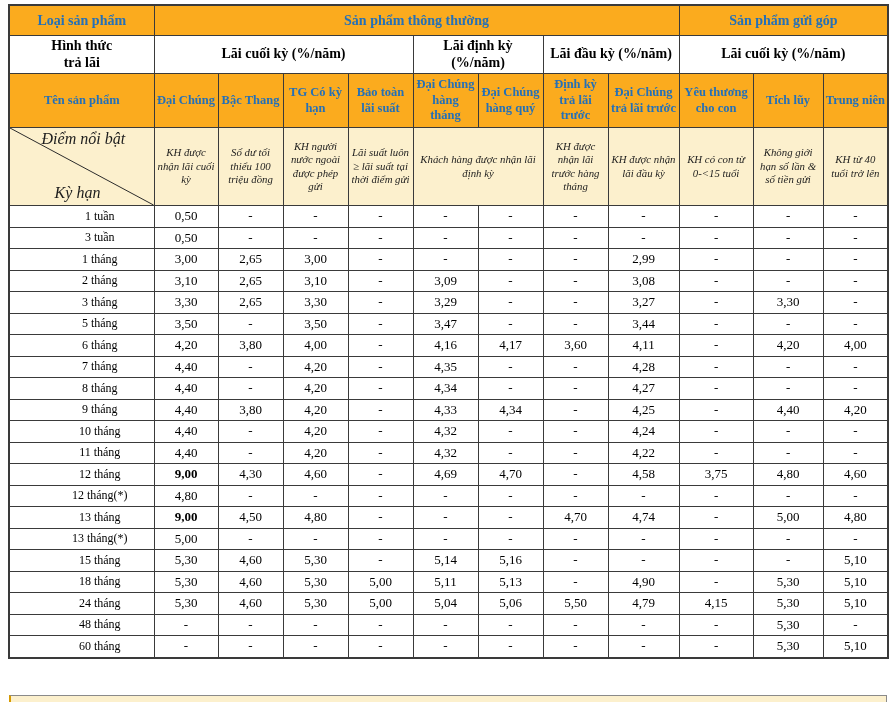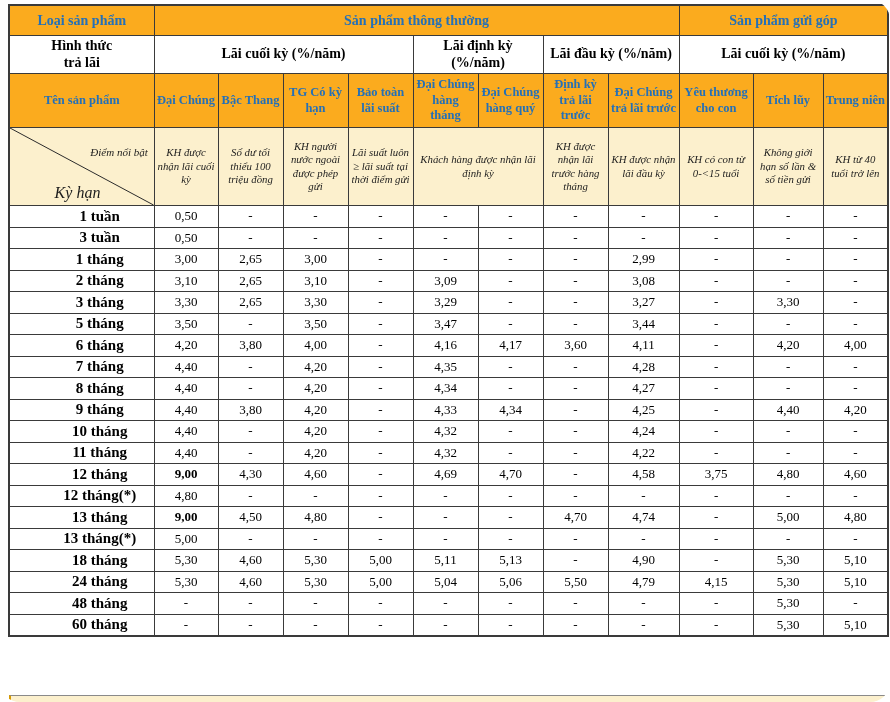--- a/index.html
+++ b/index.html
@@ -1,21 +1,21 @@
 <!DOCTYPE html>
 <html style="--header-orange: #FBAB1E; --header-blue: #2470B8; --highlight-cream: #FCF0CD;"><head>
 <meta charset="utf-8">
 <style>
   html, body { margin: 0; padding: 0; background: #ffffff; }
   body {
     width: 890px; height: 702px;
     font-family: "Liberation Serif", "DejaVu Serif", serif;
     color: #000;
   }
-  .page { position: relative; width: 890px; height: 702px; overflow: hidden; border-radius: 20px; }
+  .page { position: relative; width: 890px; height: 702px; overflow: hidden; }
 
   table.rates {
     position: absolute; left: 8px; top: 4px;
     width: 879px; table-layout: fixed;
     border-collapse: collapse;
     border: 2px solid #3a3a3a;
   }
   th, td {
     border: 1px solid #3a3a3a;
     padding: 0 2px;
@@ -26,25 +26,25 @@
   .blue   { color: var(--header-blue, #2470B8); }
   .cream  { background: var(--highlight-cream, #FCF0CD); }
 
   tr.r1 th { height: 29px; font-size: 14px; font-weight: bold; }
   tr.r2 th { height: 37px; font-size: 14px; font-weight: bold; background: #fff; color: #000; white-space: pre-line; line-height: 1.2; }
   tr.r3 th { height: 53px; font-size: 12.5px; font-weight: bold; line-height: 1.25; }
   tr.r4 td { height: 77px; font-size: 10.8px; font-style: italic; color: #1c1c1c; line-height: 1.25; }
 
   td.diag { position: relative; }
   td.diag svg { position: absolute; left: 0; top: 0; width: 100%; height: 100%; }
-  td.diag .hl-label { position: absolute; top: 18px; left: 22%; right: 4%; text-align: right; font-size: 11px; }
+  td.diag .hl-label { position: absolute; top: 1px; left: 22%; right: 4%; text-align: left; font-size: 16px; }
   td.diag .term-label { position: absolute; bottom: 2px; left: 18%; width: 45%; text-align: right; font-size: 16px; }
 
   tbody td { height: 20.5px; font-size: 13px; }
-  tbody td.term { font-weight: bold; font-size: 15px; padding-left: 38px; }
+  tbody td.term { font-weight: normal; font-size: 12px; padding-left: 38px; }
   tbody td.val.bold { font-weight: bold; margin-left: 8px; }
 
   .footnote-strip {
     position: absolute; left: 9px; top: 695px;
     width: 875px; height: 7px;
     background: var(--highlight-cream, #FCF0CD);
     border-top: 1px solid #8a8a8a;
     border-left: 2px solid #D79B00;
     border-right: 1px solid #8a8a8a;
   }
@@ -335,20 +335,34 @@
           <td class="val">-</td>
           <td class="val">-</td>
           <td class="val">-</td>
           <td class="val">-</td>
           <td class="val">-</td>
           <td class="val">-</td>
           <td class="val">-</td>
           <td class="val">-</td>
         </tr>
         <tr>
+          <td class="term">15 tháng</td>
+          <td class="val">5,30</td>
+          <td class="val">4,60</td>
+          <td class="val">5,30</td>
+          <td class="val">-</td>
+          <td class="val">5,14</td>
+          <td class="val">5,16</td>
+          <td class="val">-</td>
+          <td class="val">-</td>
+          <td class="val">-</td>
+          <td class="val">-</td>
+          <td class="val">5,10</td>
+        </tr>
+        <tr>
           <td class="term">18 tháng</td>
           <td class="val">5,30</td>
           <td class="val">4,60</td>
           <td class="val">5,30</td>
           <td class="val">5,00</td>
           <td class="val">5,11</td>
           <td class="val">5,13</td>
           <td class="val">-</td>
           <td class="val">4,90</td>
           <td class="val">-</td>

